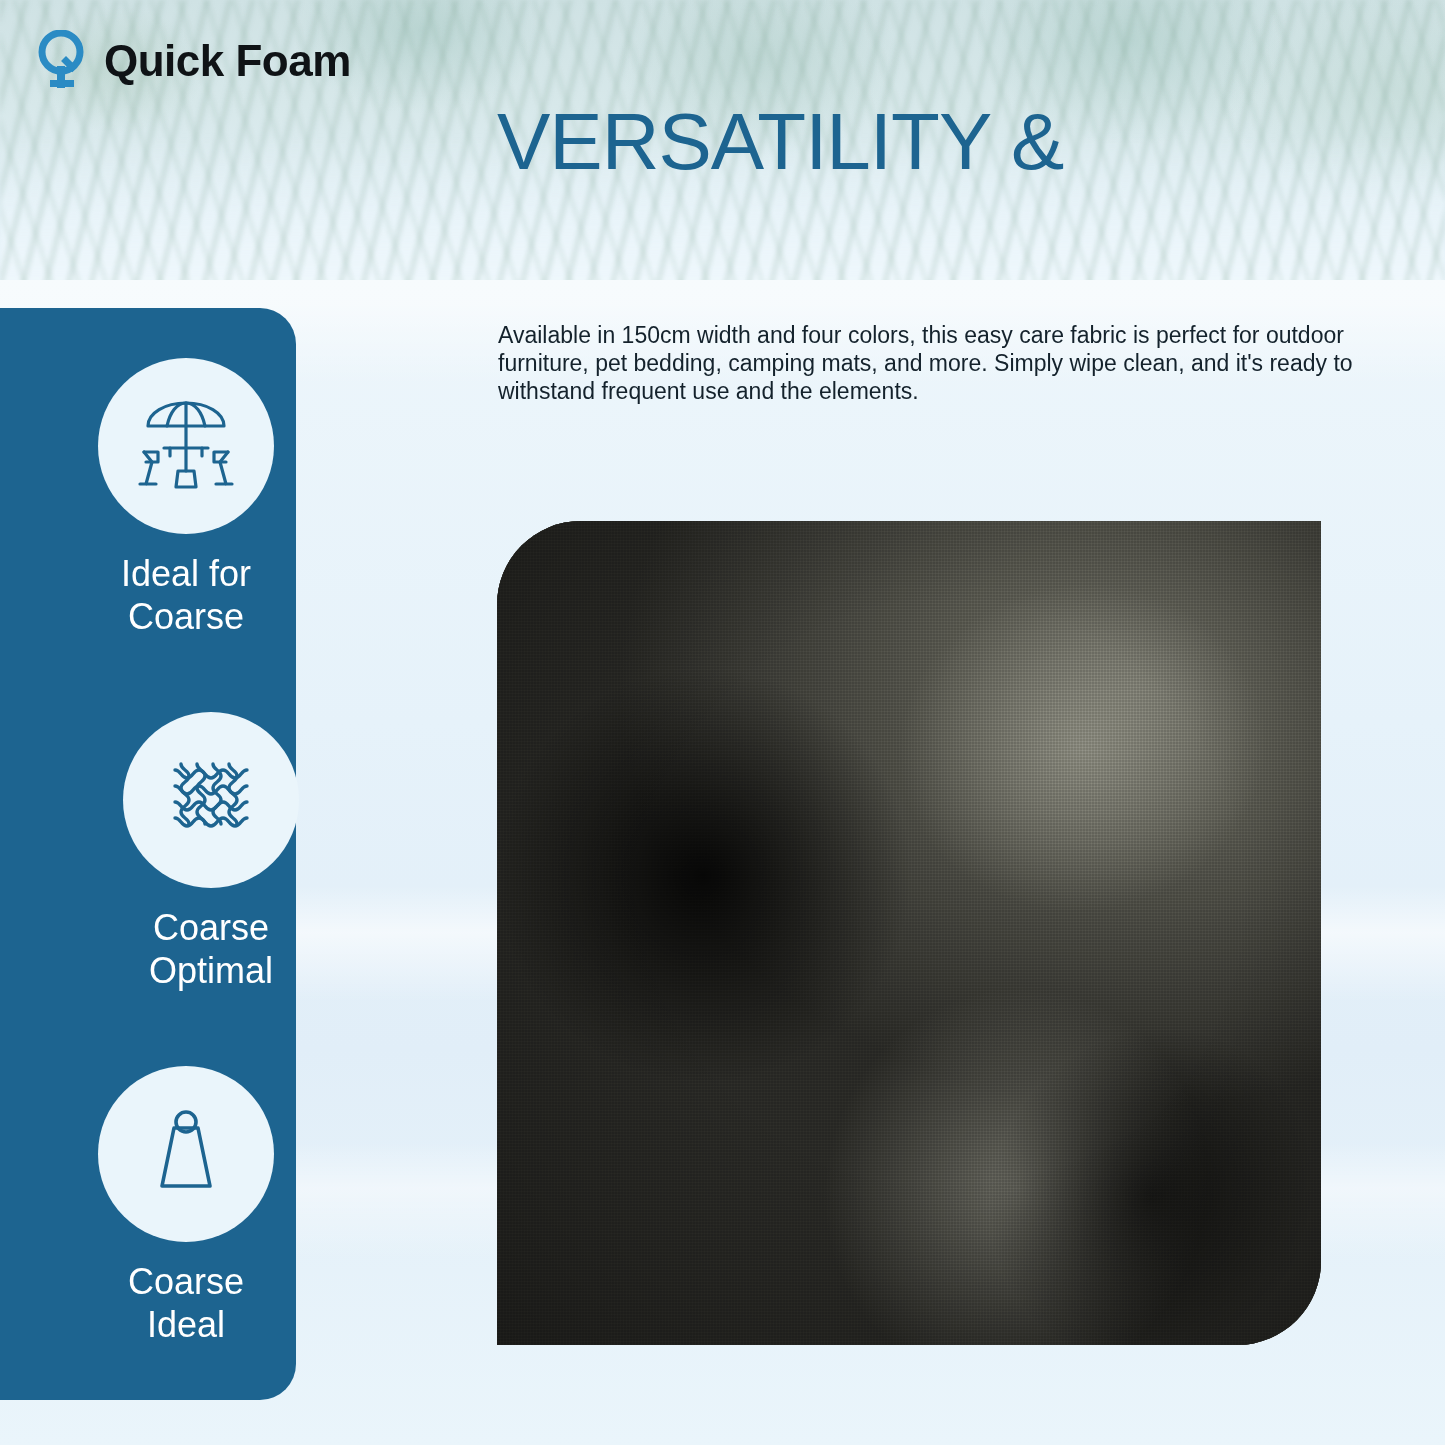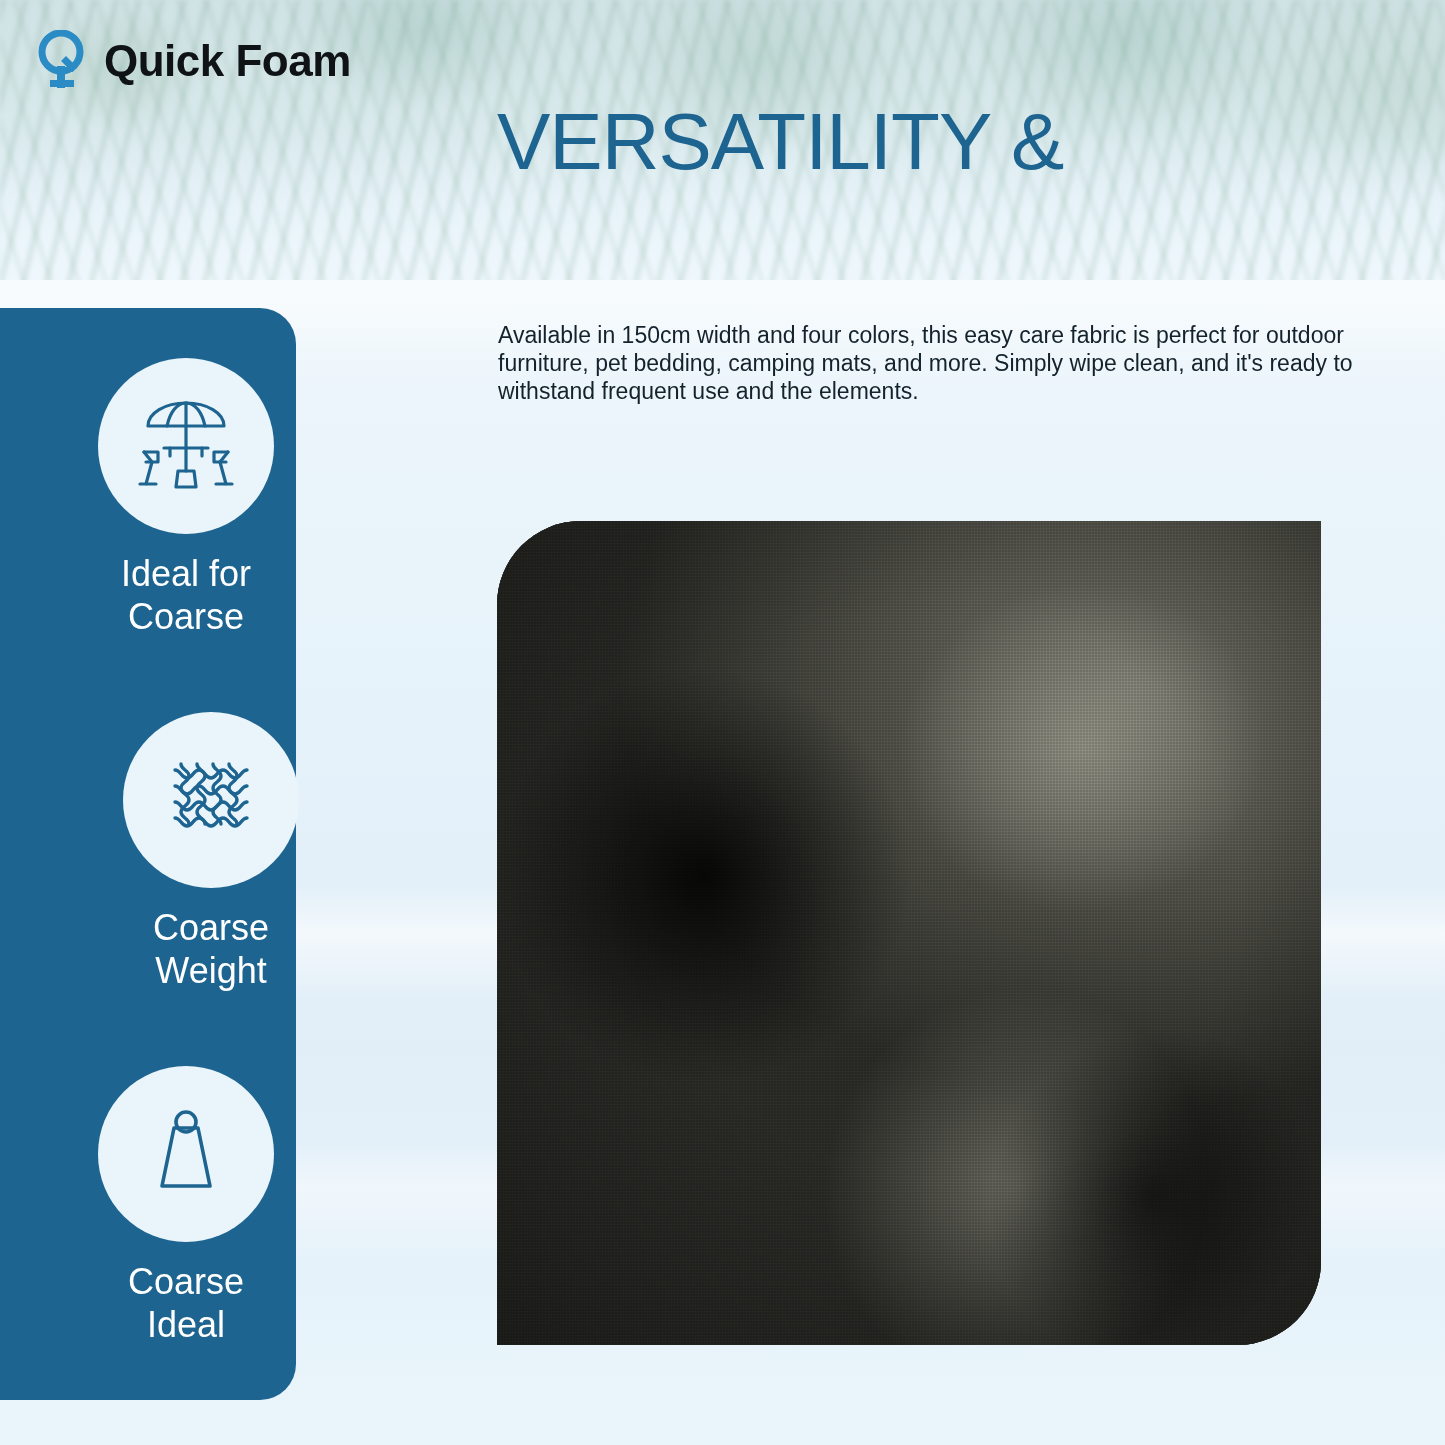--- a/index.html
+++ b/index.html
@@ -252,21 +252,21 @@
           <path d="M24 62c6 0 6 8 12 8s6-8 12-8 6 8 12 8 6-8 12-8 6 8 12 8 6-8 12-8"></path>
           <path d="M24 78c6 0 6 8 12 8s6-8 12-8 6 8 12 8 6-8 12-8 6 8 12 8 6-8 12-8"></path>
           <path d="M30 24c0 6 8 6 8 12s-8 6-8 12 8 6 8 12-8 6-8 12 8 6 8 12"></path>
           <path d="M46 24c0 6 8 6 8 12s-8 6-8 12 8 6 8 12-8 6-8 12 8 6 8 12"></path>
           <path d="M62 24c0 6 8 6 8 12s-8 6-8 12 8 6 8 12-8 6-8 12 8 6 8 12"></path>
           <path d="M78 24c0 6 8 6 8 12s-8 6-8 12 8 6 8 12-8 6-8 12 8 6 8 12"></path>
         </svg>
       </div>
       <div class="feature-label">
         <div>Coarse</div>
-        <div>Weight</div>
+        <div>Optimal</div>
       </div>
     </div>
 
     <div class="feature f3">
       <div class="circle">
         <svg width="120" height="120" viewBox="0 0 120 120" fill="none" stroke="#1d6490" stroke-width="3.6" stroke-linecap="round" stroke-linejoin="round" xmlns="http://www.w3.org/2000/svg">
           <circle cx="60" cy="28" r="10"></circle>
           <path d="M48 34h24l12 58H36z"></path>
         </svg>
       </div>

